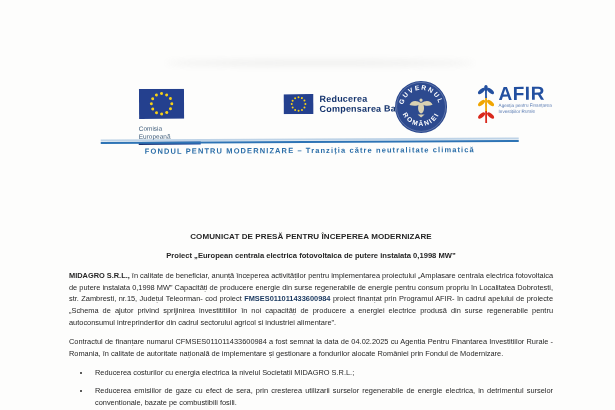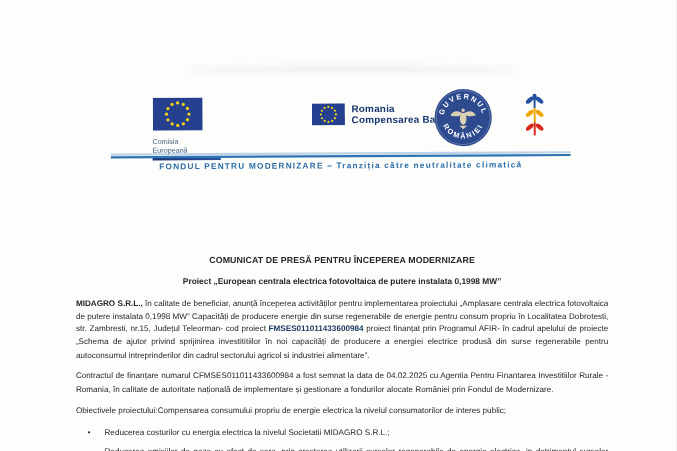--- a/index.html
+++ b/index.html
@@ -91,21 +91,21 @@
               <circle cx="20.25" cy="17.5" r="1.1"></circle>
             <circle cx="16.5" cy="18.5" r="1.1"></circle>
               <circle cx="12.75" cy="17.5" r="1.1"></circle>
             <circle cx="10" cy="14.75" r="1.1"></circle>
               <circle cx="9" cy="11" r="1.1"></circle>
             <circle cx="10" cy="7.25" r="1.1"></circle>
               <circle cx="12.75" cy="4.5" r="1.1"></circle>
           </g>
         </svg>
         <div class="eib-text">
-          <div>Romania</div>
+          <div>Reducerea</div>
           <div>Compensarea Bank</div>
         </div>
       </div>
 
       <div class="logo-gov">
         <svg width="53" height="53" viewBox="0 0 53 53">
           <circle cx="26.5" cy="26.5" r="26" fill="#2d4a8f"></circle>
           <circle cx="26.5" cy="26.5" r="24.5" fill="none" stroke="#ffffff" stroke-width="0.5" opacity="0.45"></circle>
           <defs>
             <path id="arcTop" d="M 8.5,27.5 A 18,18 0 0 1 44.5,27.5"></path>
@@ -139,37 +139,43 @@
             <rect x="7.6" y="13" width="1.8" height="13"></rect>
             <ellipse cx="4" cy="18" rx="4.2" ry="2" transform="rotate(-40 4 18)"></ellipse>
             <ellipse cx="13" cy="18" rx="4.2" ry="2" transform="rotate(40 13 18)"></ellipse>
           </g>
           <g fill="#d9291c">
             <rect x="7.6" y="26" width="1.8" height="12"></rect>
             <ellipse cx="4" cy="30.5" rx="4.2" ry="2" transform="rotate(-40 4 30.5)"></ellipse>
             <ellipse cx="13" cy="30.5" rx="4.2" ry="2" transform="rotate(40 13 30.5)"></ellipse>
           </g>
         </svg>
+        <div>
+          <div class="afir-acronym">AFIR</div>
+          <div class="afir-tagline">
+            <div>Agenția pentru Finanțarea</div>
+            <div>Investițiilor Rurale</div>
+          </div>
+        </div>
       </div>
     </div>
 
     <div class="fm-banner">
       <div class="fm-rule"></div>
       <div class="fm-text">FONDUL PENTRU MODERNIZARE – Tranziția către neutralitate climatică</div>
     </div>
   </div>
 
   <div class="doc">
     <div class="doc-title">COMUNICAT DE PRESĂ PENTRU ÎNCEPEREA MODERNIZARE</div>
     <div class="doc-subtitle">Proiect „European centrala electrica fotovoltaica de putere instalata 0,1998 MW”</div>
 
     <p><span class="bold">MIDAGRO S.R.L.,</span><span> în calitate de beneficiar, anunță începerea activităților pentru implementarea proiectului „Amplasare centrala electrica fotovoltaica de putere instalata 0,1998 MW” Capacități de producere energie din surse regenerabile de energie pentru consum propriu în Localitatea Dobrotesti, str. Zambresti, nr.15, Județul Teleorman- cod proiect </span><span class="code-blue">FMSES011011433600984</span><span> proiect finanțat prin Programul AFIR- în cadrul apelului de proiecte „Schema de ajutor privind sprijinirea investititiilor în noi capacități de producere a energiei electrice produsă din surse regenerabile pentru autoconsumul intreprinderilor din cadrul sectorului agricol si industriei alimentare”.</span></p>
 
     <p>Contractul de finanțare numarul CFMSES011011433600984 a fost semnat la data de 04.02.2025 cu Agentia Pentru Finantarea Investitiilor Rurale - Romania, în calitate de autoritate națională de implementare și gestionare a fondurilor alocate României prin Fondul de Modernizare.</p>
 
-    <p>Obiectivele proiectului:Compensarea consumului propriu de energie electrica la nivelul consumatorilor de interes public;</p>
 
     <ul class="objectives">
       <li><span>Reducerea costurilor cu energia electrica la nivelul Societatii MIDAGRO S.R.L.;</span></li>
       <li><span>Reducerea emisiilor de gaze cu efect de sera, prin cresterea utilizarii surselor regenerabile de energie electrica, in detrimentul surselor conventionale, bazate pe combustibili fosili.</span></li>
     </ul>
   </div>
 </div>
 
 </body></html>

